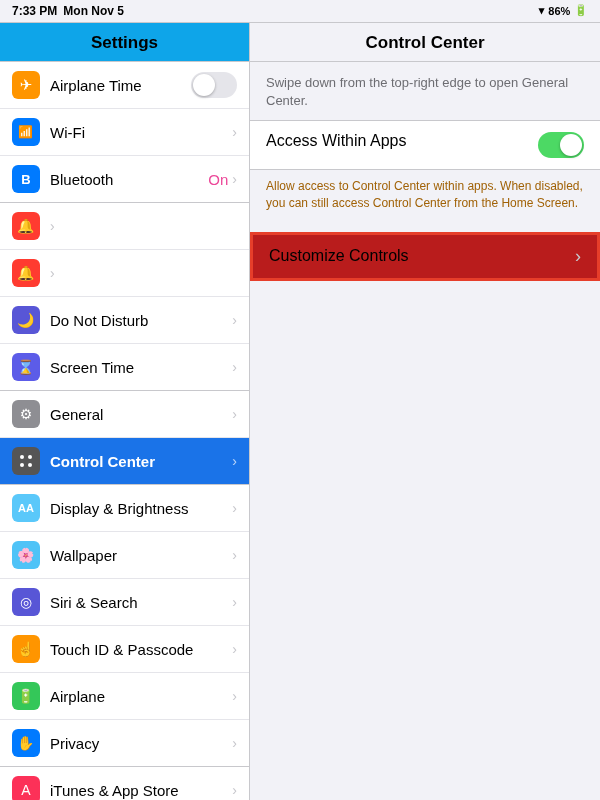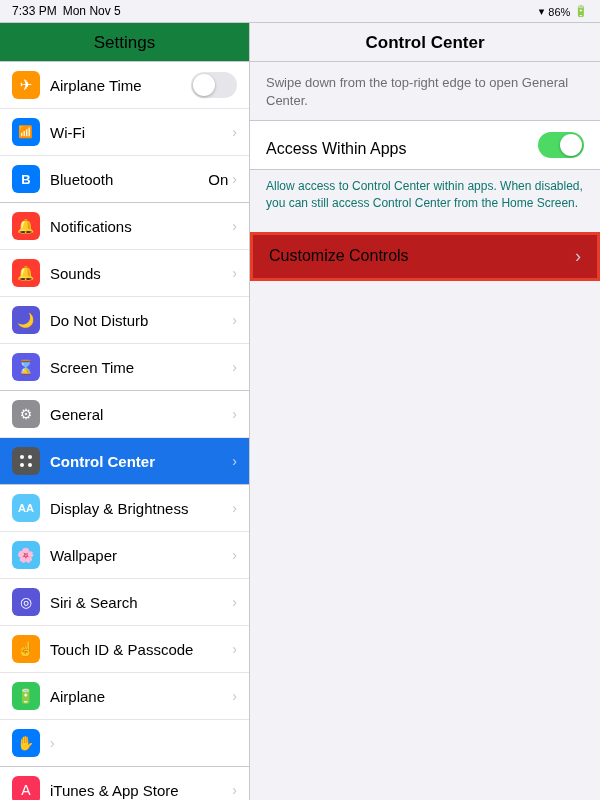--- a/index.html
+++ b/index.html
@@ -10,25 +10,25 @@
       height: 800px;
       overflow: hidden;
       display: flex;
       flex-direction: column;
     }
 
     
     .status-bar {
       display: flex;
       justify-content: space-between;
-      align-items: flex-end;
+      align-items: flex-start;
       padding: 4px 12px;
       background: #f2f2f7;
       font-size: 12px;
-      font-weight: 400;
+      font-weight: 700;
       height: 22px;
     }
     .status-left { display: flex; gap: 6px; align-items: center; }
     .status-right { display: flex; gap: 4px; align-items: center; font-size: 11px; }
 
     
     .main-layout {
       display: flex;
       flex: 1;
       overflow: hidden;
@@ -40,23 +40,23 @@
       width: 250px;
       background: #f2f2f7;
       border-right: 1px solid #c8c8cc;
       overflow-y: auto;
       flex-shrink: 0;
     }
 
     .sidebar-header {
       padding: 10px 16px 8px;
       font-size: 17px;
-      font-weight: 400;
-      color: #000;
-      background: #15803d;
+      font-weight: 700;
+      color: #000;
+      background: #0ea5e9;
       text-align: center;
       border-bottom: 1px solid #c8c8cc;
     }
 
     .sidebar-section {
       background: #fff;
       margin: 0;
       border-bottom: 1px solid #c8c8cc;
     }
 
@@ -89,21 +89,21 @@
     }
 
     .item-label {
       flex: 1;
       font-size: 15px;
       color: #000;
     }
 
     .item-value {
       font-size: 15px;
-      color: #000000;
+      color: #ec4899;
       margin-right: 4px;
     }
 
     .toggle-switch {
       width: 46px;
       height: 26px;
       border-radius: 13px;
       background: #e5e5ea;
       position: relative;
       display: flex;
@@ -154,21 +154,21 @@
 
     .panel-section {
       background: #fff;
       margin: 0 0 2px 0;
       border-top: 1px solid #c8c8cc;
       border-bottom: 1px solid #c8c8cc;
     }
 
     .panel-row {
       display: flex;
-      align-items: flex-end;
+      align-items: flex-start;
       padding: 11px 16px;
       border-bottom: 1px solid #e5e5ea;
       min-height: 44px;
     }
     .panel-row:last-child { border-bottom: none; }
 
     .panel-row-label {
       flex: 1;
       font-size: 16px;
       font-weight: 400;
@@ -190,21 +190,21 @@
       width: 22px;
       height: 22px;
       border-radius: 50%;
       background: #fff;
       box-shadow: 0 1px 3px rgba(0,0,0,0.3);
     }
 
     .panel-sub-description {
       padding: 6px 16px 12px;
       font-size: 12px;
-      color: #0f766e;
+      color: #a16207;
       line-height: 1.4;
     }
 
     .customize-row {
       display: flex;
       align-items: center;
       padding: 11px 16px;
       background: #b91c1c;
       border: 3px solid #e63e2a;
       margin: 8px 0;
@@ -265,26 +265,24 @@
         <div class="item-icon icon-blue2" style="font-size:13px; font-weight:bold;">B</div>
         <span class="item-label">Bluetooth</span>
         <span class="item-value">On</span>
         <span class="chevron">›</span>
       </div>
     </div>
 
     <div class="sidebar-section">
       <div class="sidebar-item">
         <div class="item-icon icon-red" style="font-size:14px;">🔔</div>
-        <span class="item-label">Notifications</span>
         <span class="chevron">›</span>
       </div>
       <div class="sidebar-item">
         <div class="item-icon icon-red2" style="font-size:14px;">🔔</div>
-        <span class="item-label">Sounds</span>
         <span class="chevron">›</span>
       </div>
       <div class="sidebar-item">
         <div class="item-icon icon-purple" style="font-size:14px;">🌙</div>
         <span class="item-label">Do Not Disturb</span>
         <span class="chevron">›</span>
       </div>
       <div class="sidebar-item">
         <div class="item-icon icon-purple2" style="font-size:14px;">⌛</div>
         <span class="item-label">Screen Time</span>
@@ -307,21 +305,21 @@
             <circle cx="12" cy="12" r="2"></circle>
           </svg>
         </div>
         <span class="item-label">Control Center</span>
         <span class="chevron" style="color:rgba(255,255,255,0.7);">›</span>
       </div>
     </div>
 
     <div class="sidebar-section">
       <div class="sidebar-item">
-        <div class="item-icon" style="background:#5ac8fa; font-size:11px; font-weight:bold; color:#fff;border-radius:7px;">AA</div>
+        <div class="item-icon" style="background:#5ac8fa; font-size:11px; font-weight:bold; color:#fff;">AA</div>
         <span class="item-label">Display &amp; Brightness</span>
         <span class="chevron">›</span>
       </div>
       <div class="sidebar-item">
         <div class="item-icon" style="background:#4fc3f7; font-size:14px;">🌸</div>
         <span class="item-label">Wallpaper</span>
         <span class="chevron">›</span>
       </div>
       <div class="sidebar-item">
         <div class="item-icon" style="background:#5856d6; font-size:14px;">◎</div>
@@ -333,20 +331,21 @@
         <span class="item-label">Touch ID &amp; Passcode</span>
         <span class="chevron">›</span>
       </div>
       <div class="sidebar-item">
         <div class="item-icon" style="background:#34c759; font-size:14px;">🔋</div>
         <span class="item-label">Airplane</span>
         <span class="chevron">›</span>
       </div>
       <div class="sidebar-item">
         <div class="item-icon" style="background:#007aff; font-size:14px;">✋</div>
+        <span class="item-label">Privacy</span>
         <span class="chevron">›</span>
       </div>
     </div>
 
     <div class="sidebar-section">
       <div class="sidebar-item">
         <div class="item-icon" style="background:#fc3158; font-size:14px;">A</div>
         <span class="item-label">iTunes &amp; App Store</span>
         <span class="chevron">›</span>
       </div>

